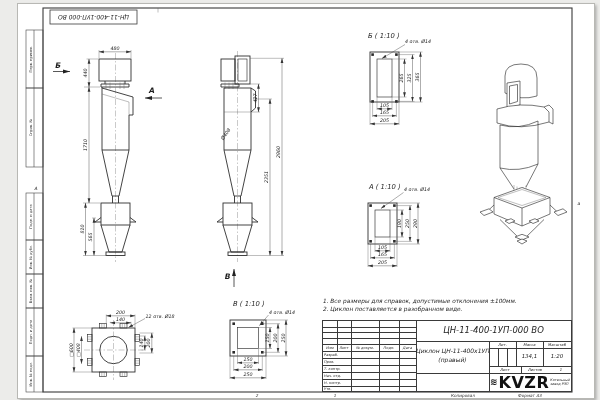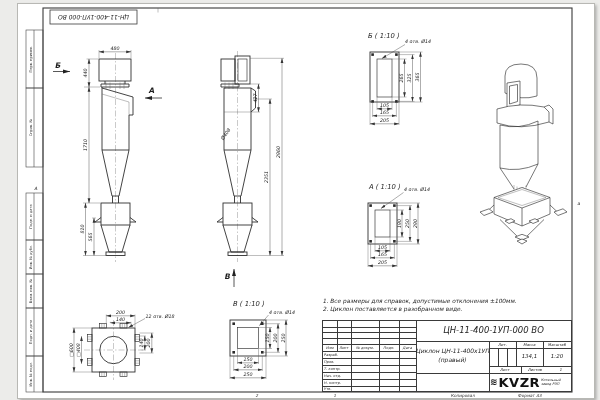--- a/index.html
+++ b/index.html
@@ -26,21 +26,21 @@
   svg .st{font-size:6px;text-anchor:middle;}
   .tb{position:absolute;left:322px;top:320px;width:250px;height:72px;border:1px solid #3a3a3a;
       box-sizing:border-box;background:#fff;}
   .tb .l{position:absolute;background:#3a3a3a;}
   .tb .c{position:absolute;font-style:italic;color:#1e1e1e;text-align:center;overflow:hidden;white-space:nowrap;}
   .notes{position:absolute;left:323px;top:298px;width:246px;font-style:italic;font-size:5.8px;
          line-height:7.6px;color:#1e1e1e;}
   .bm{position:absolute;font-size:4.2px;font-style:italic;color:#333;text-align:center;white-space:nowrap;}
   .logo{position:absolute;left:167px;top:53px;width:80px;height:16px;display:flex;align-items:center;gap:1px;}
   .logo .wv{font-size:9px;font-style:normal;font-weight:bold;color:#111;line-height:9px;}
-  .logo .kz{font-size:13px;font-style:normal;font-weight:bold;letter-spacing:.5px;color:#111;line-height:11px;text-align:center;}
+  .logo .kz{font-size:16px;font-style:normal;font-weight:bold;letter-spacing:.5px;color:#111;line-height:11px;text-align:center;}
   .logo .sm{font-size:3.4px;font-style:italic;color:#222;line-height:4.2px;text-align:left;}
 </style>
 </head>
 <body>
 
 <div class="page">
   <div class="sheet"></div>
 
   <svg class="draw" viewBox="0 0 600 400">
     <defs>

